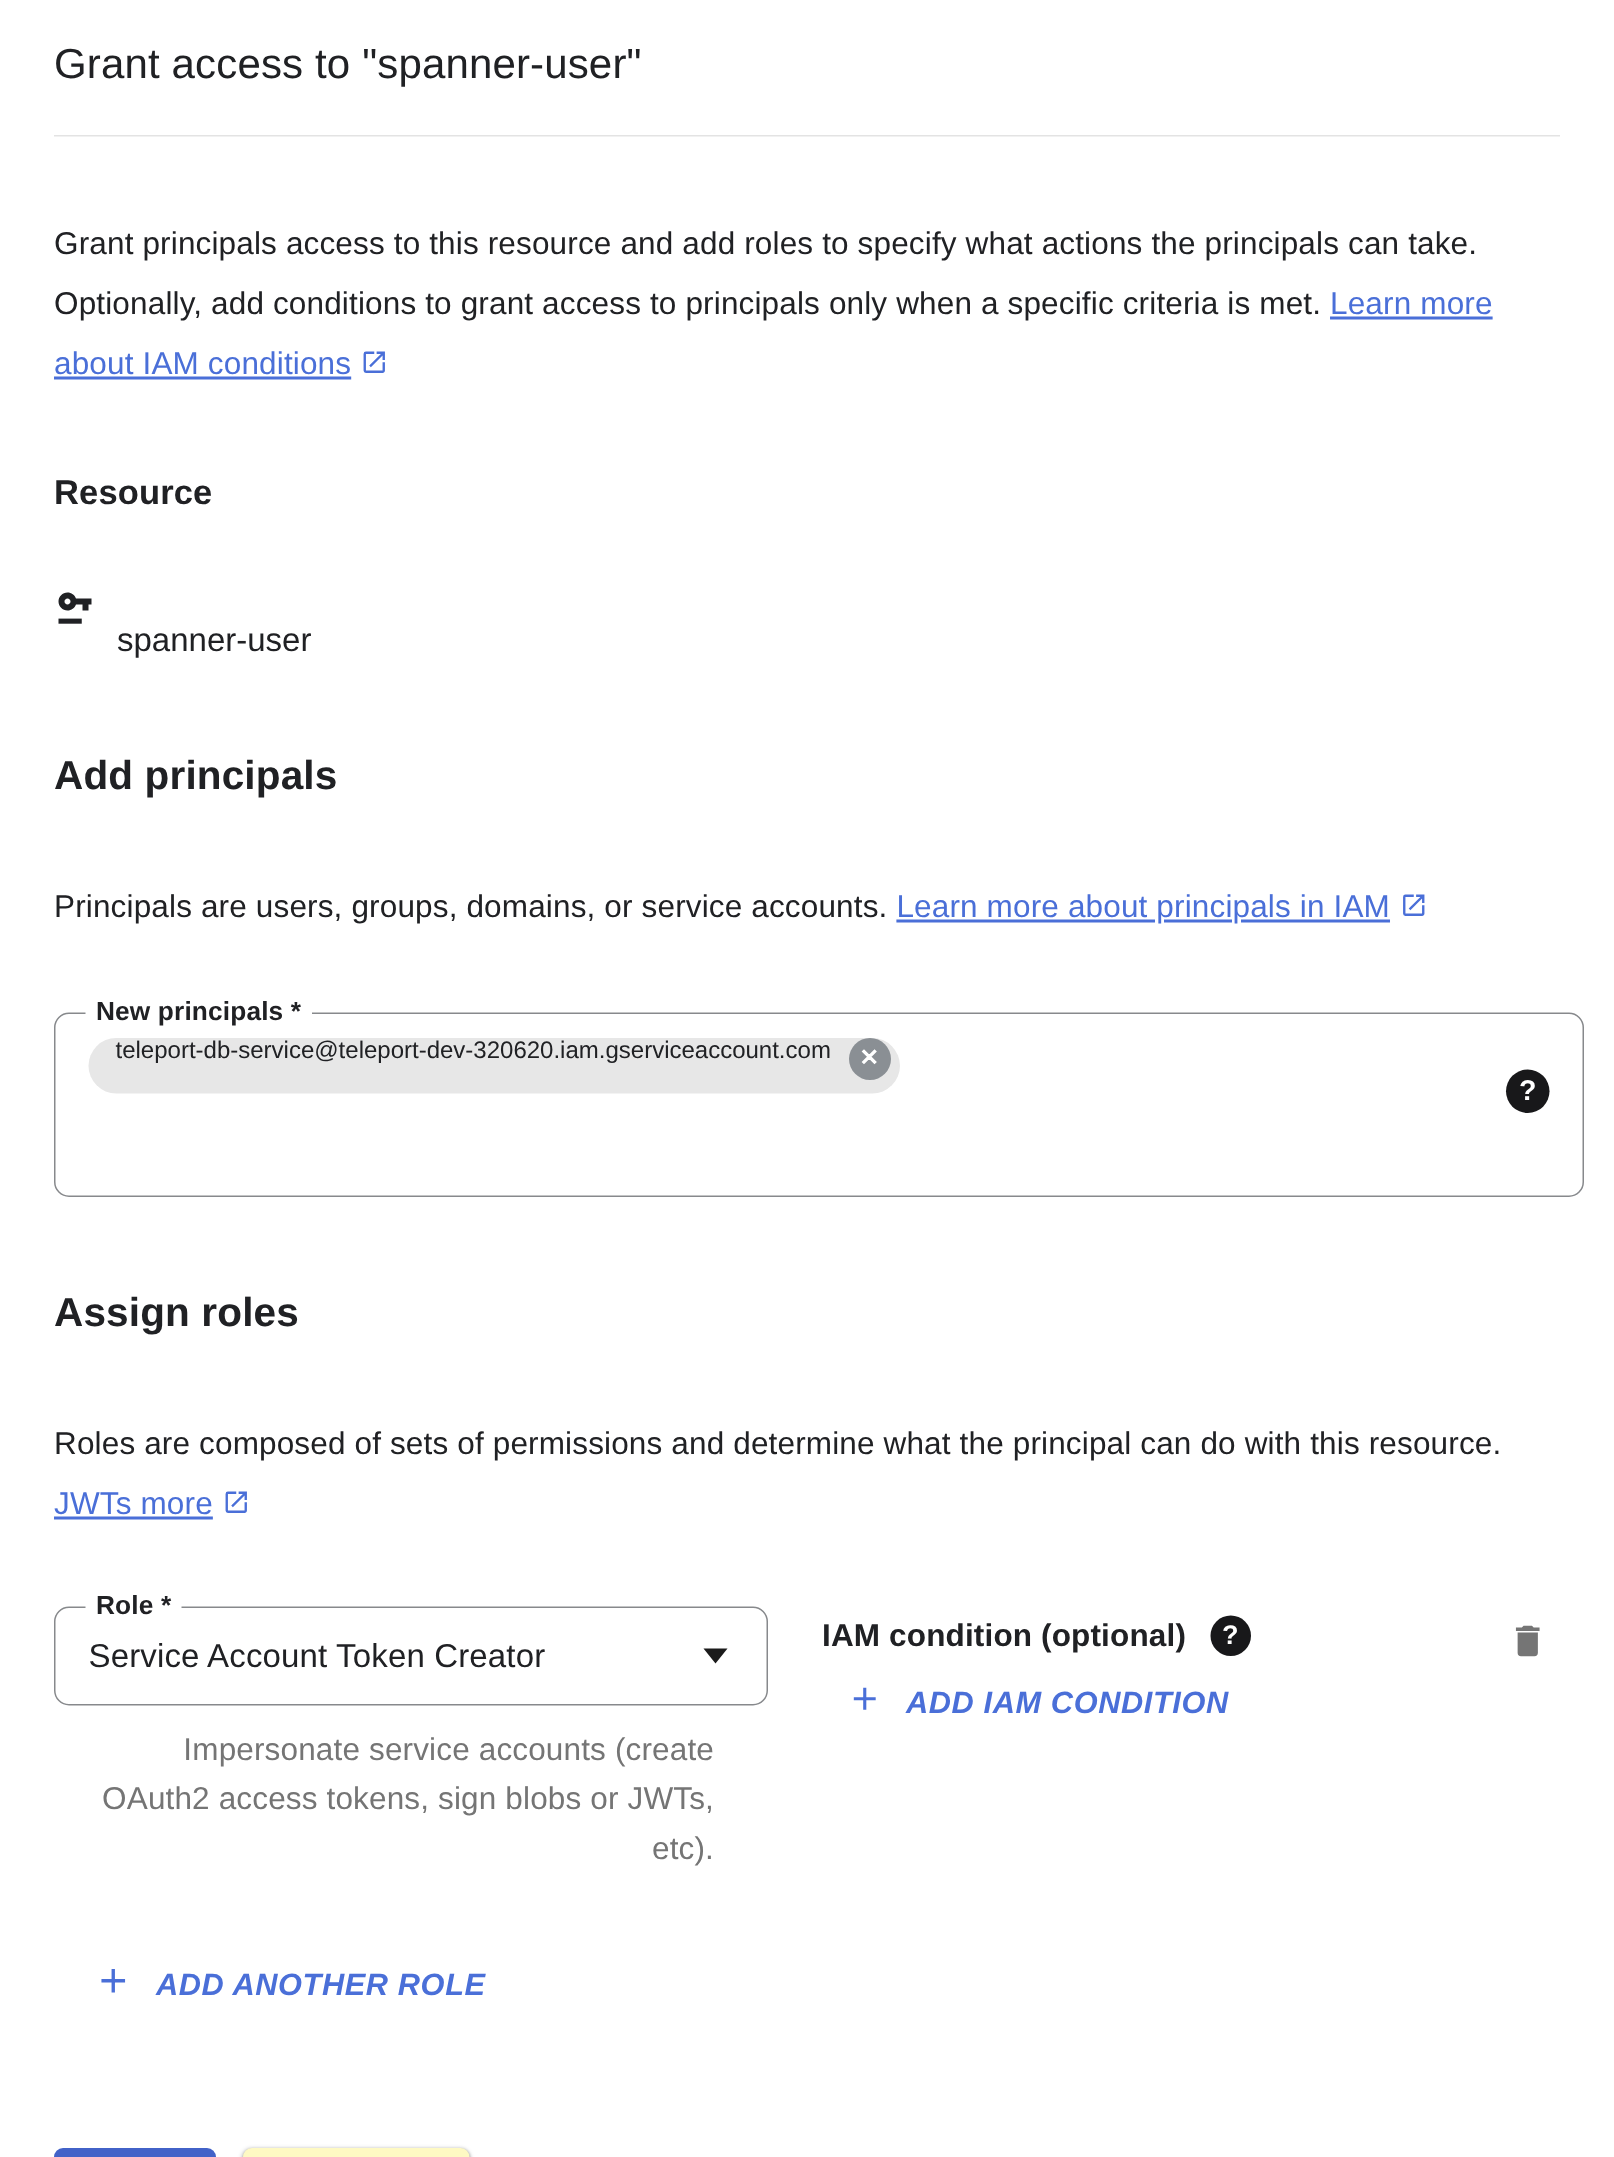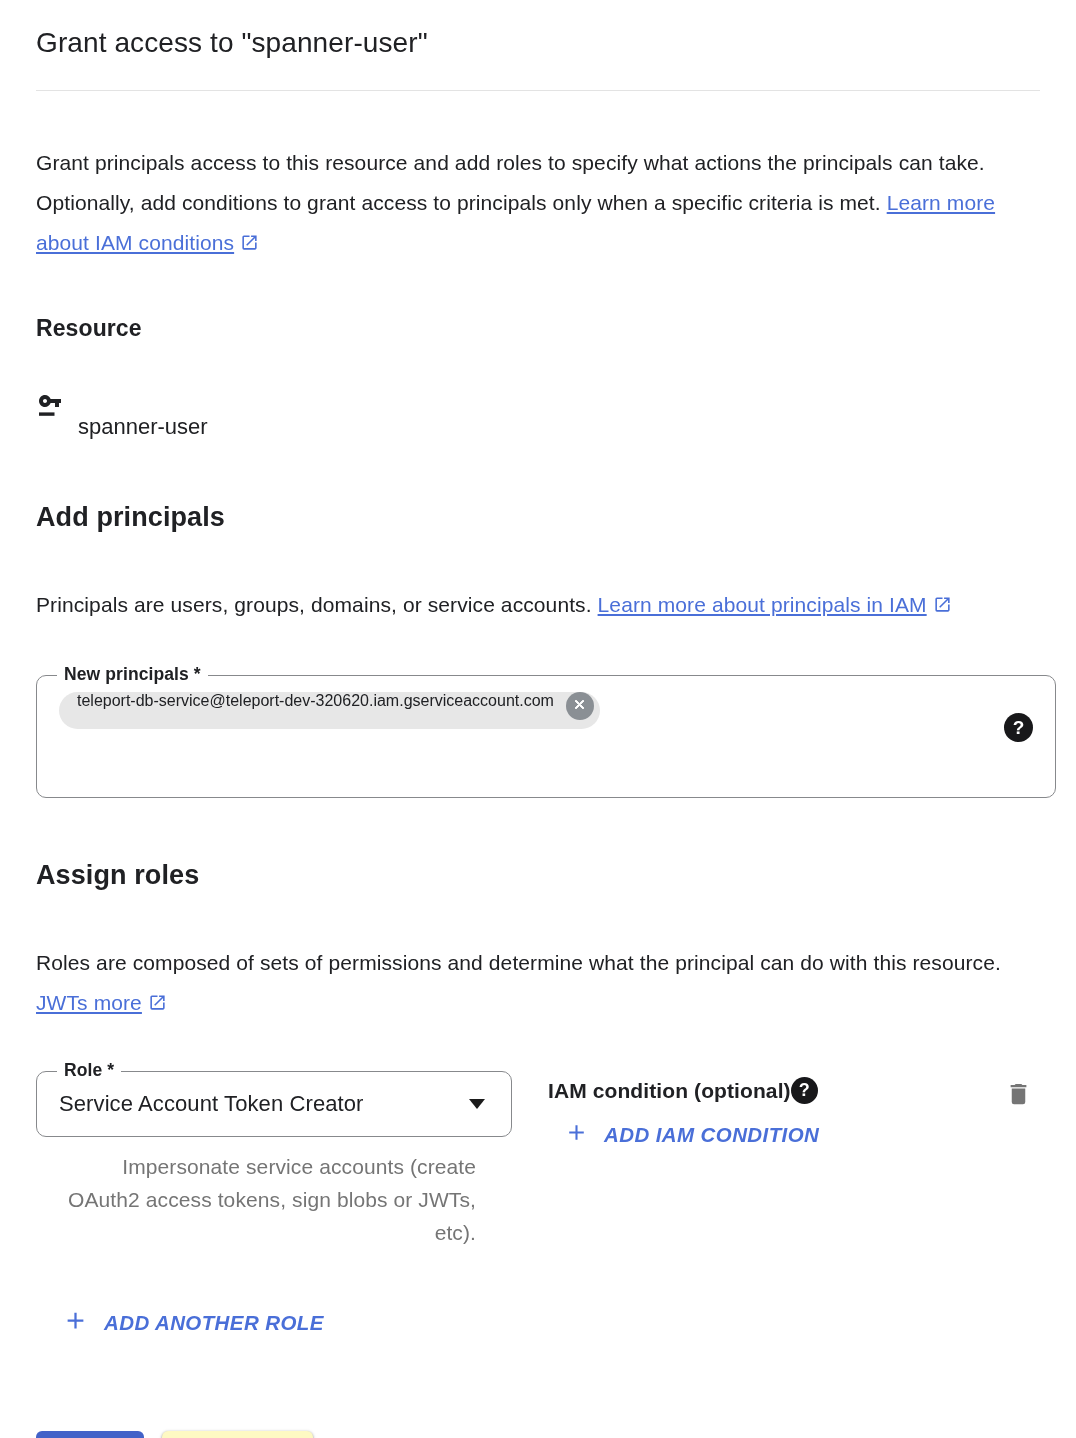--- a/index.html
+++ b/index.html
@@ -60,21 +60,21 @@
   .role-row{margin-top:46px;display:flex;align-items:flex-start;}
   .role-col{width:476px;flex:0 0 auto;text-align:right;}
   .select-box{
     height:66px;display:flex;align-items:center;justify-content:space-between;
     padding:0 26px 0 22px;cursor:pointer;
   }
   .select-value{font-size:22px;letter-spacing:.1px;}
   .caret{width:0;height:0;border-left:8px solid transparent;border-right:8px solid transparent;border-top:10px solid #1b1b1b;}
   .role-desc{margin-top:13px;padding-left:19px;width:440px;font-size:21px;line-height:33px;color:var(--muted);letter-spacing:.1px;}
   .cond-col{margin-left:36px;padding-top:6px;}
-  .cond-label-row{display:flex;align-items:center;}
+  .cond-label-row{display:flex;align-items:center;gap:16px;}
   .cond-label{font-size:21px;font-weight:700;letter-spacing:.1px;}
   .text-btn{
     display:inline-flex;align-items:center;gap:15px;border:none;background:transparent;
     color:var(--accent-blue);font-family:inherit;font-size:20.5px;font-weight:700;
     letter-spacing:.4px;cursor:pointer;font-style:italic;
   }
   .add-cond-btn{margin-top:16px;margin-left:16px;}
   .trash-btn{margin-left:auto;margin-right:24px;margin-top:8px;background:none;border:none;cursor:pointer;padding:0;}
   .add-role-btn{margin-top:58px;margin-left:26px;}
   

